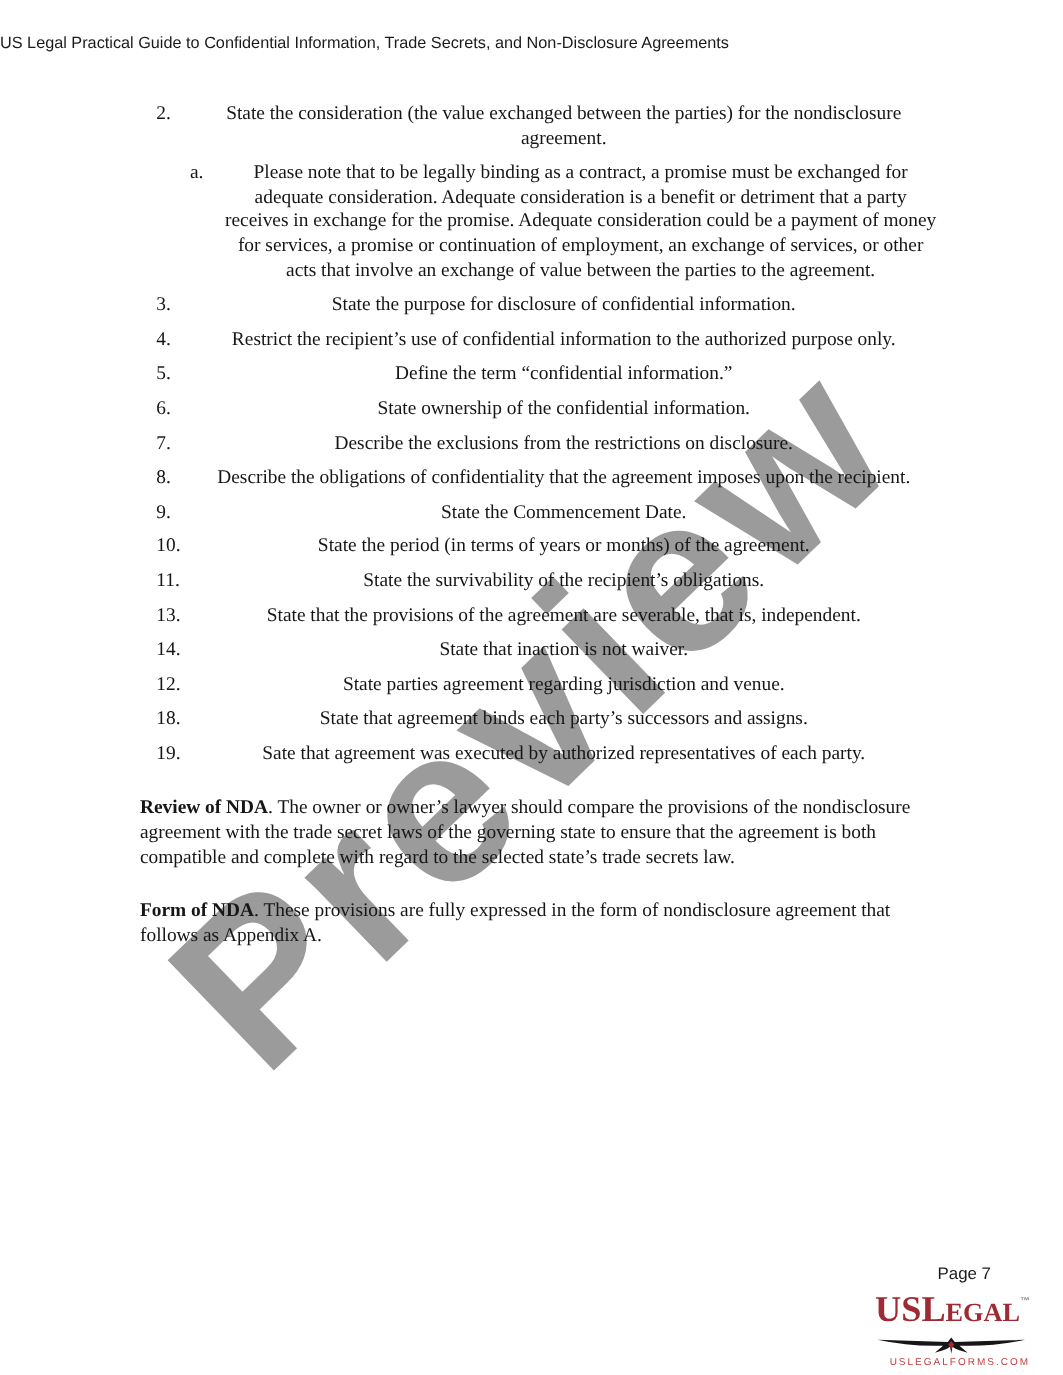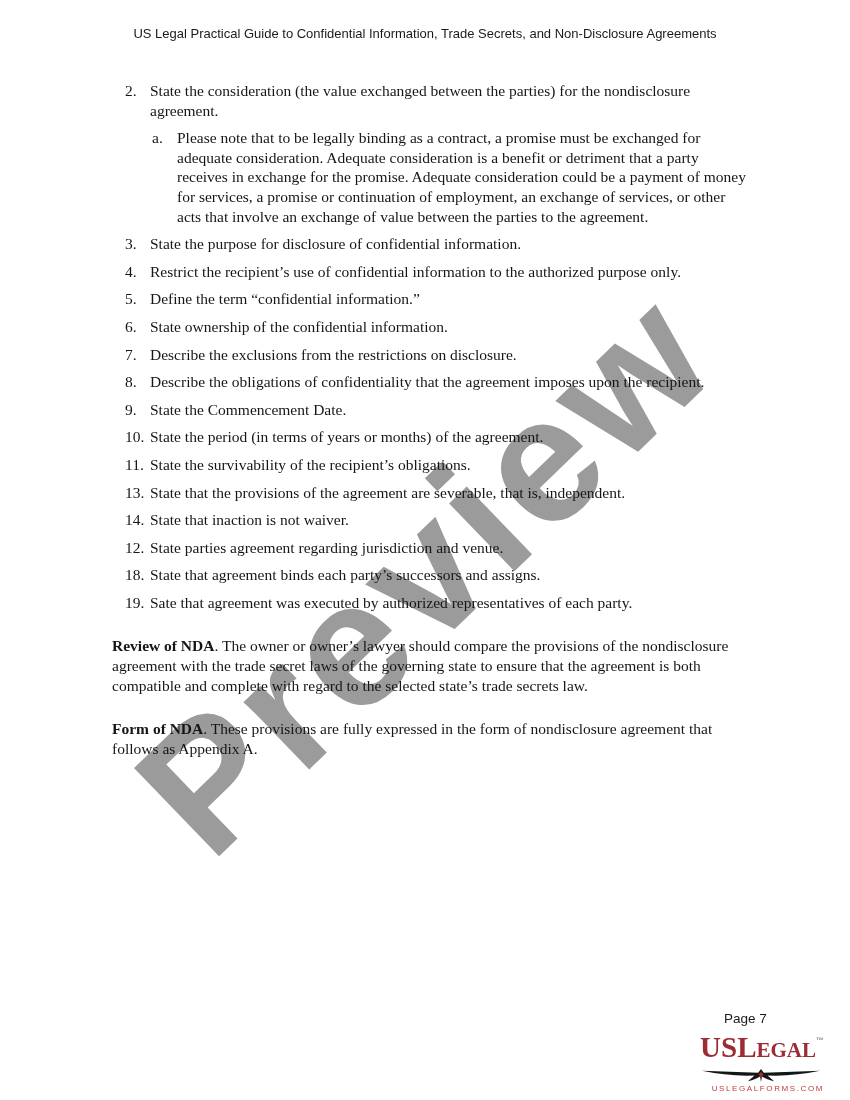--- a/index.html
+++ b/index.html
@@ -12,36 +12,36 @@
   .watermark {
     position:absolute; left:425px; top:572px;
     transform:translate(-50%,-50%) rotate(-44deg);
     font-family:"Liberation Sans", sans-serif;
     font-weight:bold; font-size:178px; letter-spacing:6px;
     color:#9b9b9b; z-index:1; white-space:nowrap;
     user-select:none;
   }
   .header {
     position:absolute; top:26px; left:0; width:100%;
-    text-align:center; z-index:2;
+    text-align:left; z-index:2;
     font-family:"Liberation Sans", sans-serif;
     font-size:13px; color:#1a1a1a;
   }
   .content {
     position:absolute; top:81px; left:100px; width:652px;
     font-size:15.5px; line-height:19.6px; z-index:2;
   }
   .li { display:flex; margin-bottom:8px; }
   .li .num { flex:0 0 25px; margin-left:25px; }
   .li.sub .num { margin-left:52px; }
-  .li .txt { flex:1; }
+  .li .txt { flex:1;text-align:center; }
   .para { margin:24px 0 0 12px; }
   .para .lead { font-weight:bold; }
   .page-num {
-    position:absolute; left:724px; top:1011px; z-index:2;
+    position:absolute; left:750px; top:1011px; z-index:2;
     font-family:"Liberation Sans", sans-serif;
     font-size:13.5px; color:#1a1a1a;
   }
   .logo {
     position:absolute; left:698px; top:1026px; width:126px;
     text-align:right; z-index:2;
   }
   .brand {
     font-family:"Liberation Serif", serif; font-weight:bold;
     color:#9e2b33; line-height:30px; white-space:nowrap;

